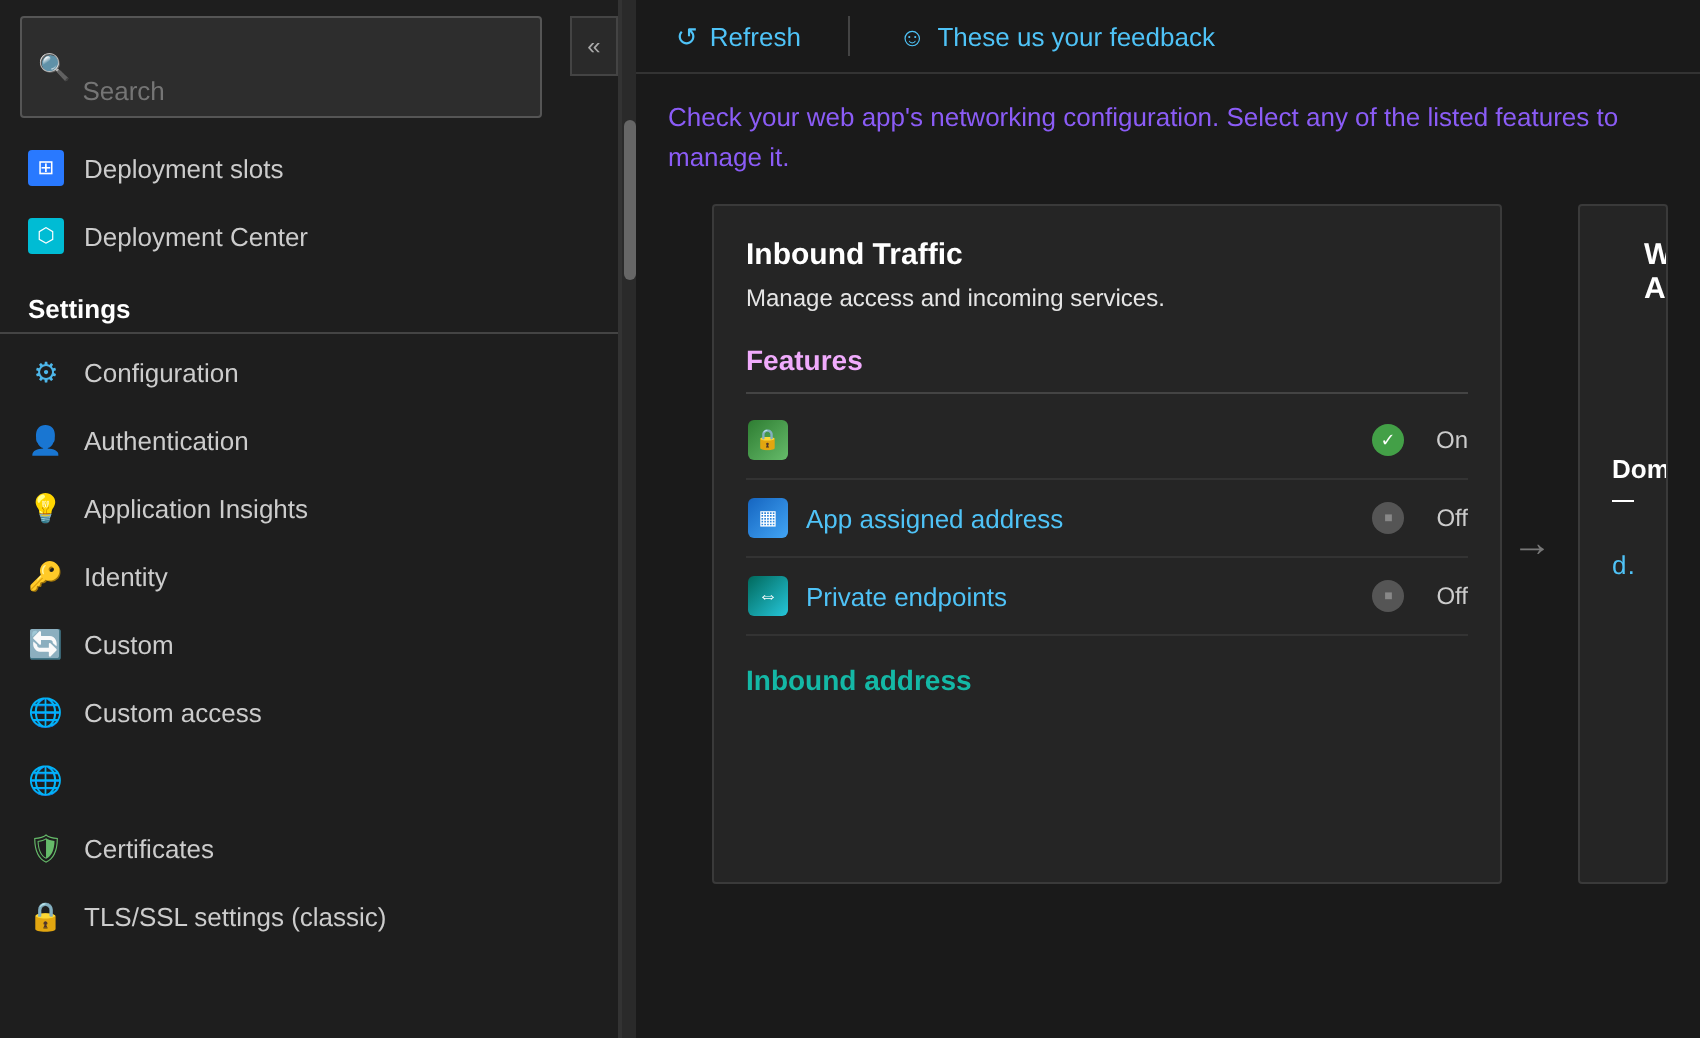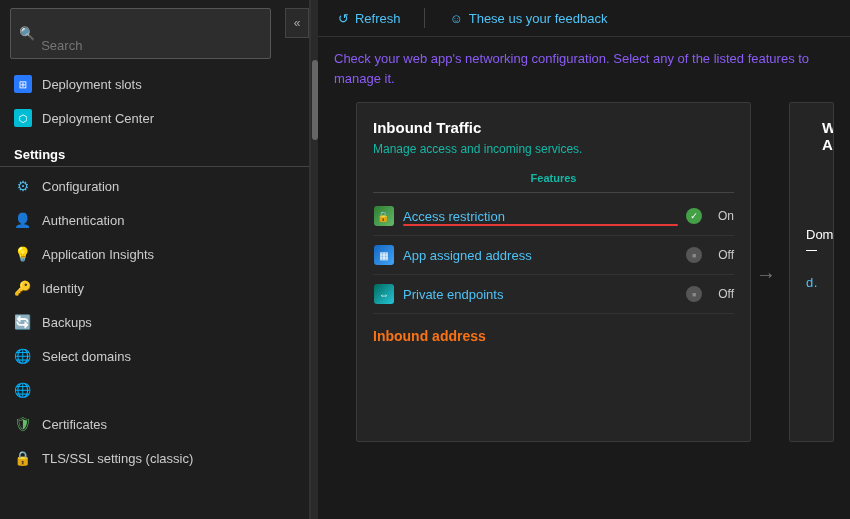--- a/index.html
+++ b/index.html
@@ -217,32 +217,31 @@
 
     .card-title {
       font-size: 15px;
       font-weight: 700;
       color: #fff;
       margin-bottom: 6px;
     }
 
     .card-subtitle {
       font-size: 12px;
-      color: #14b8a6;
+      color: #e5e5e5;
       margin-bottom: 16px;
     }
 
     .features-header {
-      font-size: 11px;
+      font-size: 14px;
       font-weight: 700;
-      color: #14b8a6;
+      color: #f0abfc;
       padding-bottom: 8px;
       border-bottom: 1px solid #444;
       margin-bottom: 4px;
-      text-align: center;
     }
 
     .feature-row {
       display: flex;
       align-items: center;
       padding: 8px 0;
       border-bottom: 1px solid #333;
       gap: 8px;
     }
 
@@ -310,21 +309,21 @@
     }
     .status-dot-gray::after {
       content: '■';
       color: #888;
       font-size: 7px;
     }
 
     .inbound-address-header {
       font-size: 14px;
       font-weight: 700;
-      color: #f97316;
+      color: #14b8a6;
       margin-top: 14px;
     }
 
     
     .arrow-connector {
       display: flex;
       align-items: center;
       justify-content: center;
       width: 30px;
       color: #777;
@@ -348,21 +347,21 @@
     }
     .partial-card-link {
       font-size: 12px;
       color: #4fc3f7;
       cursor: pointer;
       display: block;
       margin-top: 6px;
     }
     .domain-label {
       font-size: 13px;
-      font-weight: 400;
+      font-weight: 700;
       color: #fff;
       margin-top: 14px;
       padding-bottom: 8px;
       border-bottom: 1px solid #ffffff;
     }
     .domain-value {
       font-size: 13px;
       color: #4fc3f7;
       margin-top: 24px;
       cursor: pointer;
@@ -518,27 +517,27 @@
       <div class="sidebar-item">
         <div class="icon-box">
           <span class="id-icon">🔑</span>
         </div>
         <span>Identity</span>
       </div>
       <div class="sidebar-item">
         <div class="icon-box">
           <span class="bk-icon">🔄</span>
         </div>
-        <span>Backups</span>
+        <span>Custom</span>
       </div>
       <div class="sidebar-item">
         <div class="icon-box">
           <span class="cd-icon">🌐</span>
         </div>
-        <span>Select domains</span>
+        <span>Custom access</span>
       </div>
       <div class="sidebar-item">
         <div class="icon-box">
           <span class="cdc-icon">🌐</span>
         </div>
       </div>
       <div class="sidebar-item">
         <div class="icon-box">
           <span class="cert-icon">🛡</span>
         </div>
@@ -579,21 +578,20 @@
         <div class="card">
           <div class="card-title">Inbound Traffic</div>
           <div class="card-subtitle">Manage access and incoming services.</div>
 
           <div class="features-header">Features</div>
 
           <div class="feature-row">
             <div class="feature-icon">
               <span class="feat-green-icon">🔒</span>
             </div>
-            <a class="feature-link underline-red">Access restriction</a>
             <div class="status-badge">
               <div class="status-dot-green"></div>
               <span>On</span>
             </div>
           </div>
 
           <div class="feature-row">
             <div class="feature-icon">
               <span class="feat-blue-icon">▦</span>
             </div>

